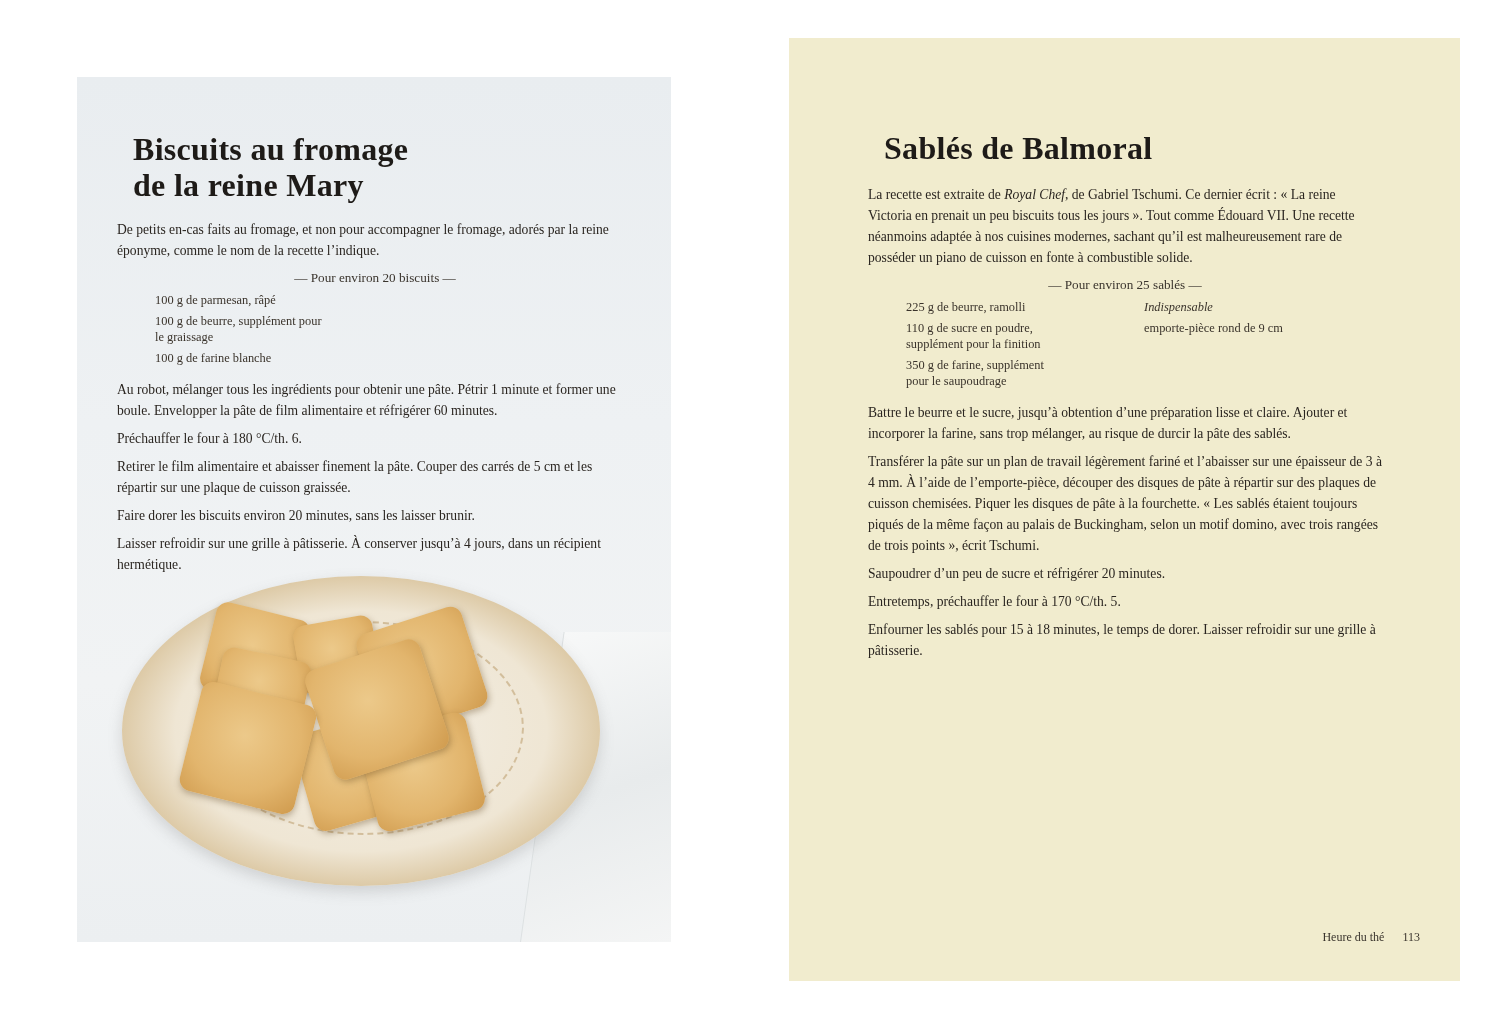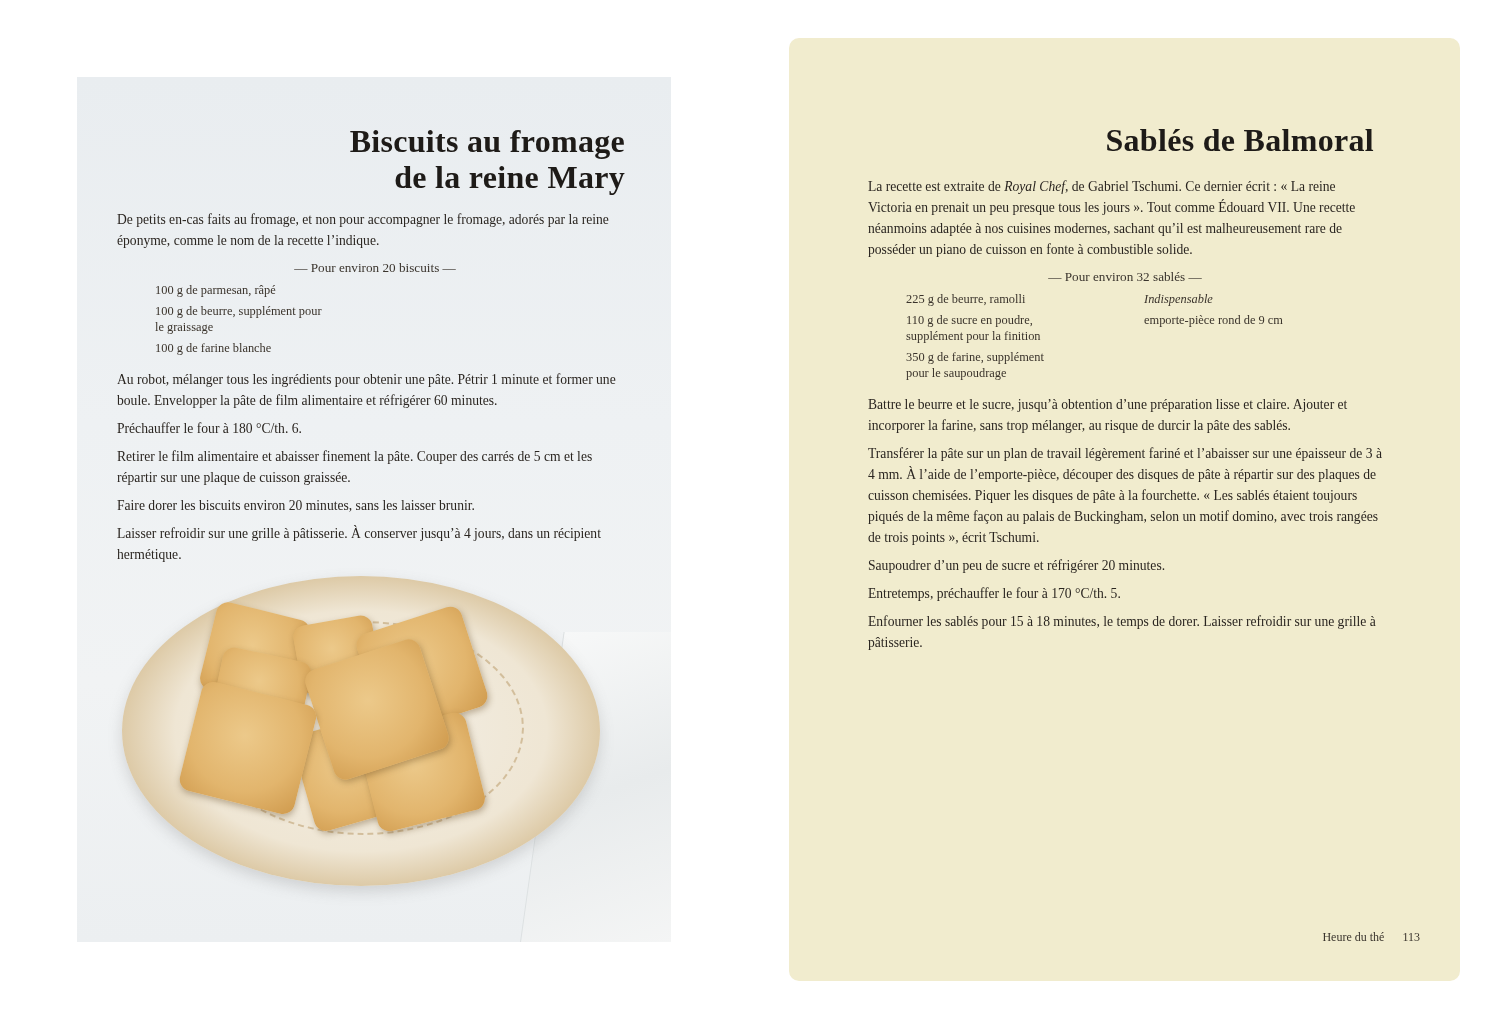--- a/index.html
+++ b/index.html
@@ -8,24 +8,23 @@
     font-family:"Liberation Serif","DejaVu Serif",serif; color:#2a2520;
   }
   .page-left {
     position:absolute; left:77px; top:77px; width:594px; height:865px;
     background:linear-gradient(180deg,#e9edf0 0%,#eef1f3 40%,#f1f3f4 70%,#eceff1 100%);
     overflow:hidden;
   }
   .page-right {
     position:absolute; left:789px; top:38px; width:671px; height:943px;
     background:#f1ecce;
-    border-radius:10px;
   }
   .title {
-    text-align:right; font-size:32px; line-height:36px; color:#1e1b18; margin:8px;
+    text-align:left; font-size:32px; line-height:36px; color:#1e1b18; margin:16px;
     letter-spacing:0.3px;
   }
   .left-content { position:absolute; left:40px; top:38px; width:516px; }
   .right-content { position:absolute; left:79px; top:76px; width:514px; }
   p.body { font-size:13.6px; line-height:21px; margin:0 0 7px 0; text-align:left; }
   .intro { margin-top:14px !important; }
   .yield { text-align:center; font-size:13.2px; line-height:20px; margin:5px 0 4px 0; color:#3a342d; }
   .ing-grid { display:flex; margin:3px 0 8px 0; }
   .ing-col { width:240px; }
   .ing-col.first { margin-left:38px; }
@@ -96,23 +95,23 @@
     <div class="biscuit" style="left:290px;top:150px;transform:rotate(-14deg);width:110px;height:100px;"></div>
     <div class="biscuit" style="left:240px;top:80px;transform:rotate(-18deg);width:120px;height:115px;"></div>
     <div class="biscuit" style="left:112px;top:120px;transform:rotate(14deg);width:118px;height:112px;"></div>
   </div>
 </div>
 
 <div class="page-right">
   <div class="right-content">
     <h1 class="title">Sablés de Balmoral</h1>
     <p class="body intro" style="margin-top:18px !important;">
-      <span>La recette est extraite de </span><span class="ital">Royal Chef</span><span>, de Gabriel Tschumi. Ce dernier écrit : « La reine Victoria en prenait un peu presque tous les jours ». Tout comme Édouard VII. Une recette néanmoins adaptée à nos cuisines modernes, sachant qu’il est malheureusement rare de posséder un piano de cuisson en fonte à combustible solide.</span>
+      <span>La recette est extraite de </span><span class="ital">Royal Chef</span><span>, de Gabriel Tschumi. Ce dernier écrit : « La reine Victoria en prenait un peu biscuits tous les jours ». Tout comme Édouard VII. Une recette néanmoins adaptée à nos cuisines modernes, sachant qu’il est malheureusement rare de posséder un piano de cuisson en fonte à combustible solide.</span>
     </p>
-    <div class="yield">— Pour environ 32 sablés —</div>
+    <div class="yield">— Pour environ 25 sablés —</div>
     <div class="ing-grid">
       <div class="ing-col first">
         <div class="ing">225 g de beurre, ramolli</div>
         <div class="ing" style="width:160px">110 g de sucre en poudre, supplément pour la finition</div>
         <div class="ing" style="width:160px">350 g de farine, supplément pour le saupoudrage</div>
       </div>
       <div class="ing-col">
         <div class="ing ing-head">Indispensable</div>
         <div class="ing">emporte-pièce rond de 9 cm</div>
       </div>

